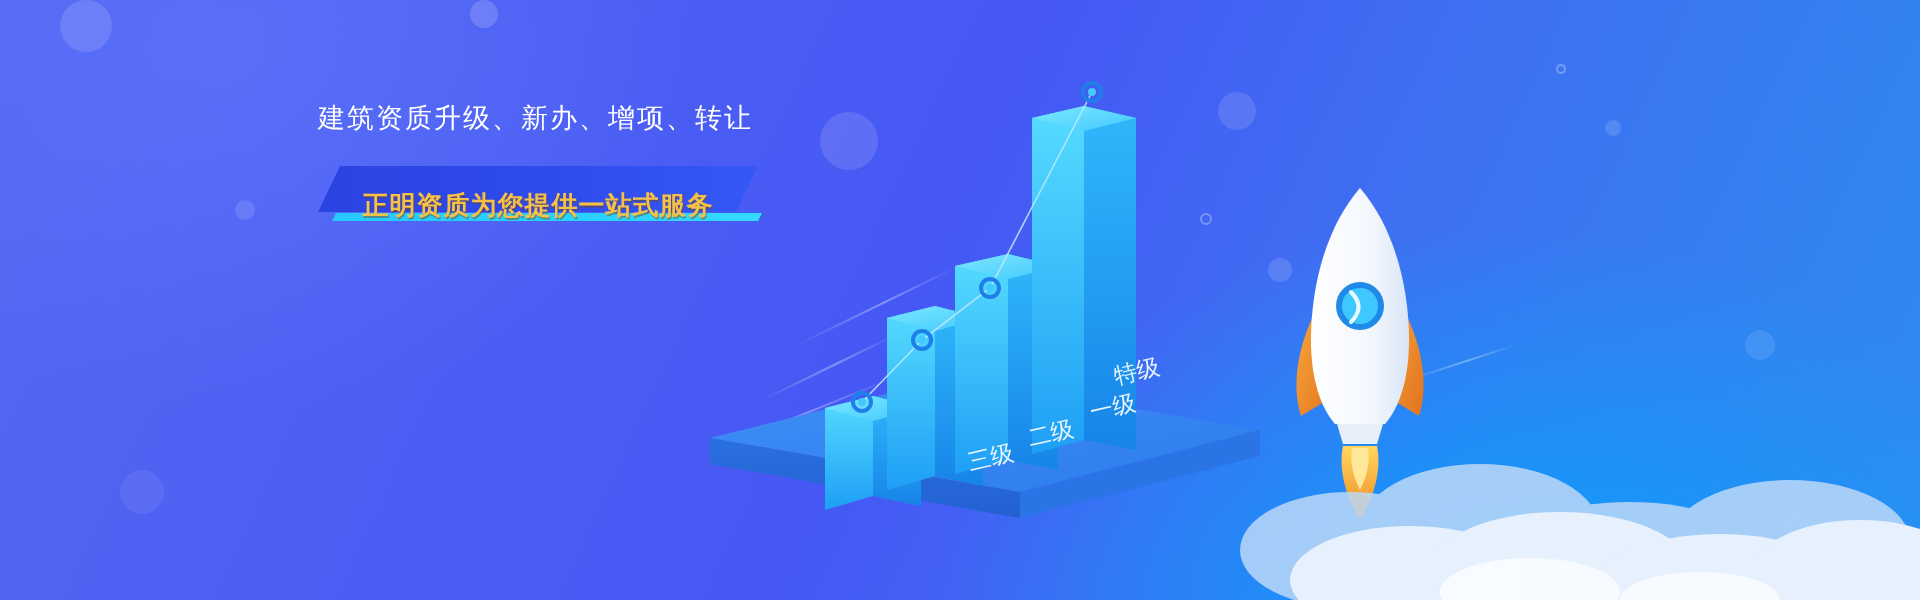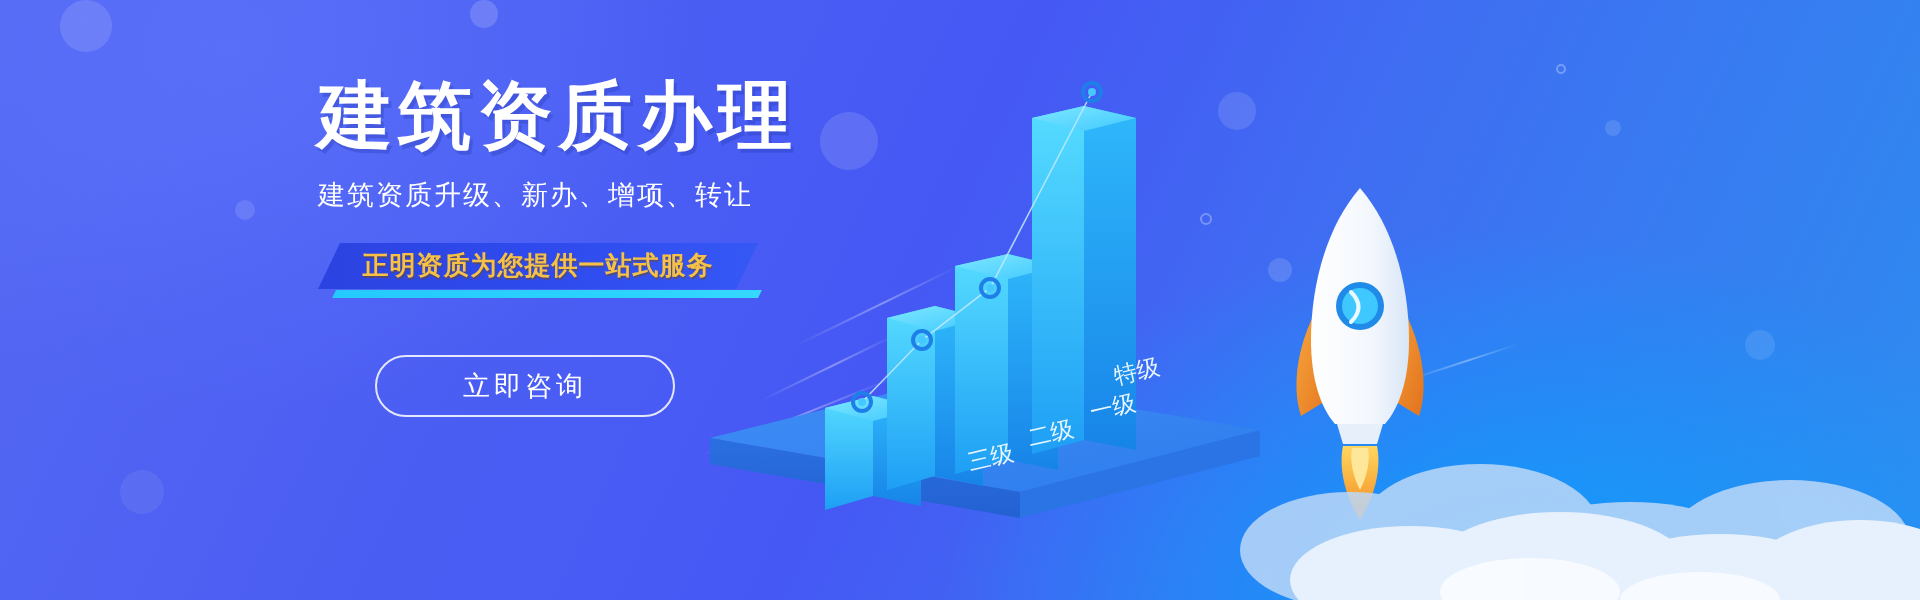--- a/index.html
+++ b/index.html
@@ -43,21 +43,21 @@
   }
 
   .ribbon-wrap { position:relative; margin-top:30px; width:440px; height:52px; }
   .ribbon {
     position:absolute; left:0; top:0; width:440px; height:46px;
     background:linear-gradient(90deg,#2b43e0 0%, #2f4bee 55%, #3558f5 100%);
     clip-path:polygon(22px 0, 440px 0, 418px 46px, 0 46px);
     box-shadow:0 2px 8px rgba(20,30,120,.25);
   }
   .ribbon-text {
-    position:absolute; left:0; top:0; width:440px; height:46px;
+    position:absolute; left:0; top:16px; width:440px; height:46px;
     display:flex; align-items:center; justify-content:center;
     font-size:26px; font-weight:bold; letter-spacing:1px;
     color:#f6c144;
     text-shadow:1px 2px 0 rgba(120,70,0,.45);
   }
   .ribbon-underline {
     position:absolute; left:14px; top:47px; width:430px; height:8px;
     background:linear-gradient(90deg,#25c9ff 0%, #2ad2ff 60%, #35d8ff 100%);
     clip-path:polygon(4px 0, 430px 0, 426px 8px, 0 8px);
   }
@@ -235,25 +235,23 @@
         <ellipse cx="630" cy="166" rx="110" ry="56"></ellipse>
       </g>
       <g fill="#ffffff" opacity=".7">
         <ellipse cx="300" cy="182" rx="90" ry="34"></ellipse>
         <ellipse cx="470" cy="190" rx="80" ry="28"></ellipse>
       </g>
     </svg>
   </div>
 
   <div class="textblock">
-    <div class="title">建筑资质办理</div>
     <div class="subtitle">建筑资质升级、新办、增项、转让</div>
 
     <div class="ribbon-wrap">
       <div class="ribbon"></div>
       <div class="ribbon-underline"></div>
       <div class="ribbon-text">正明资质为您提供一站式服务</div>
     </div>
   </div>
 
-  <div class="cta">立即咨询</div>
 
 </div>
 
 </body></html>

